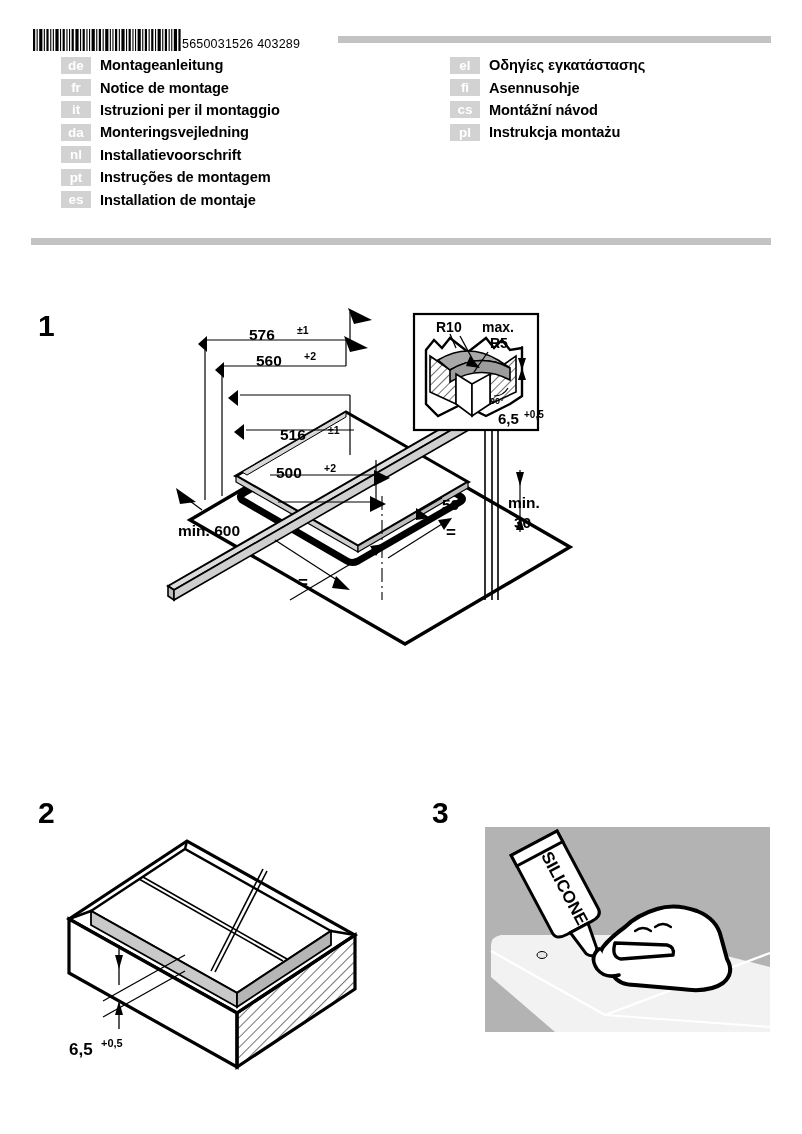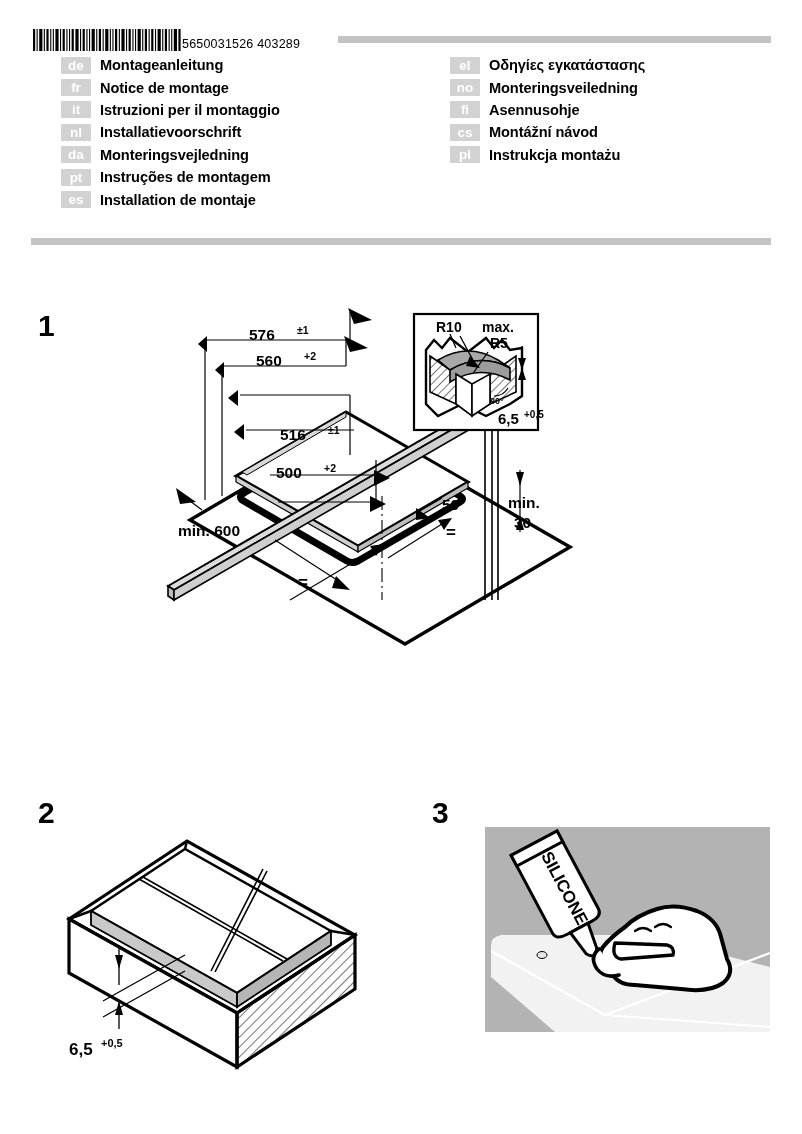--- a/index.html
+++ b/index.html
@@ -175,45 +175,41 @@
       </div>
       <div class="lang-row">
         <span class="lang-code">fr</span>
         <span class="lang-name">Notice de montage</span>
       </div>
       <div class="lang-row">
         <span class="lang-code">it</span>
         <span class="lang-name">Istruzioni per il montaggio</span>
       </div>
       <div class="lang-row">
+        <span class="lang-code">da</span>
+        <span class="lang-name">Monteringsvejledning</span>
+      </div>
+      <div class="lang-row">
         <span class="lang-code">nl</span>
         <span class="lang-name">Installatievoorschrift</span>
       </div>
       <div class="lang-row">
-        <span class="lang-code">da</span>
-        <span class="lang-name">Monteringsvejledning</span>
-      </div>
-      <div class="lang-row">
         <span class="lang-code">pt</span>
         <span class="lang-name">Instruções de montagem</span>
       </div>
       <div class="lang-row">
         <span class="lang-code">es</span>
         <span class="lang-name">Installation de montaje</span>
       </div>
     </div>
 
     <div class="lang-col" id="lang-col-right">
       <div class="lang-row">
         <span class="lang-code">el</span>
         <span class="lang-name">Οδηγίες εγκατάστασης</span>
-      </div>
-      <div class="lang-row">
-        <span class="lang-code">no</span>
-        <span class="lang-name">Monteringsveiledning</span>
       </div>
       <div class="lang-row">
         <span class="lang-code">fi</span>
         <span class="lang-name">Asennusohje</span>
       </div>
       <div class="lang-row">
         <span class="lang-code">cs</span>
         <span class="lang-name">Montážní návod</span>
       </div>
       <div class="lang-row">

